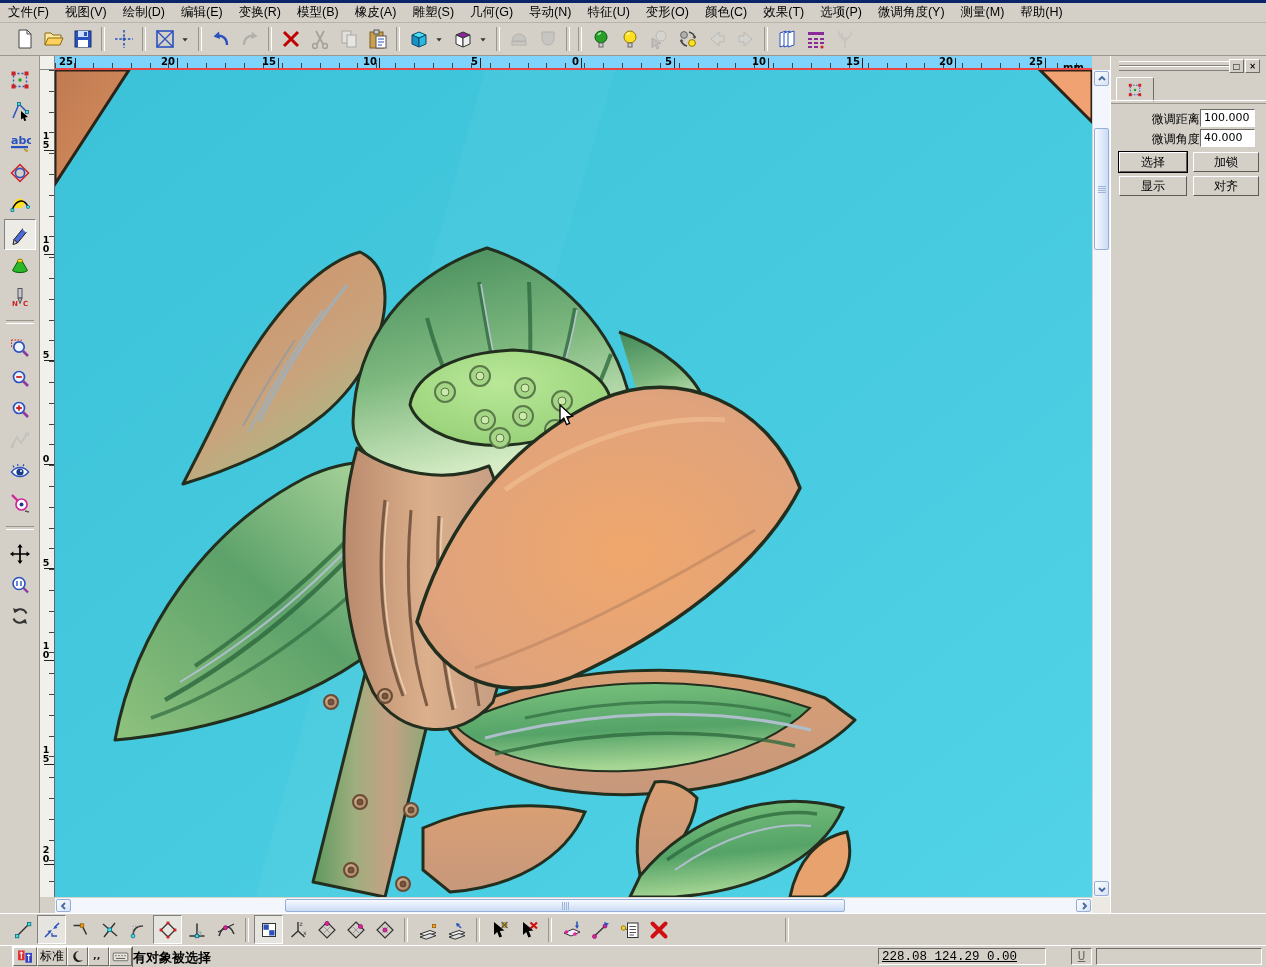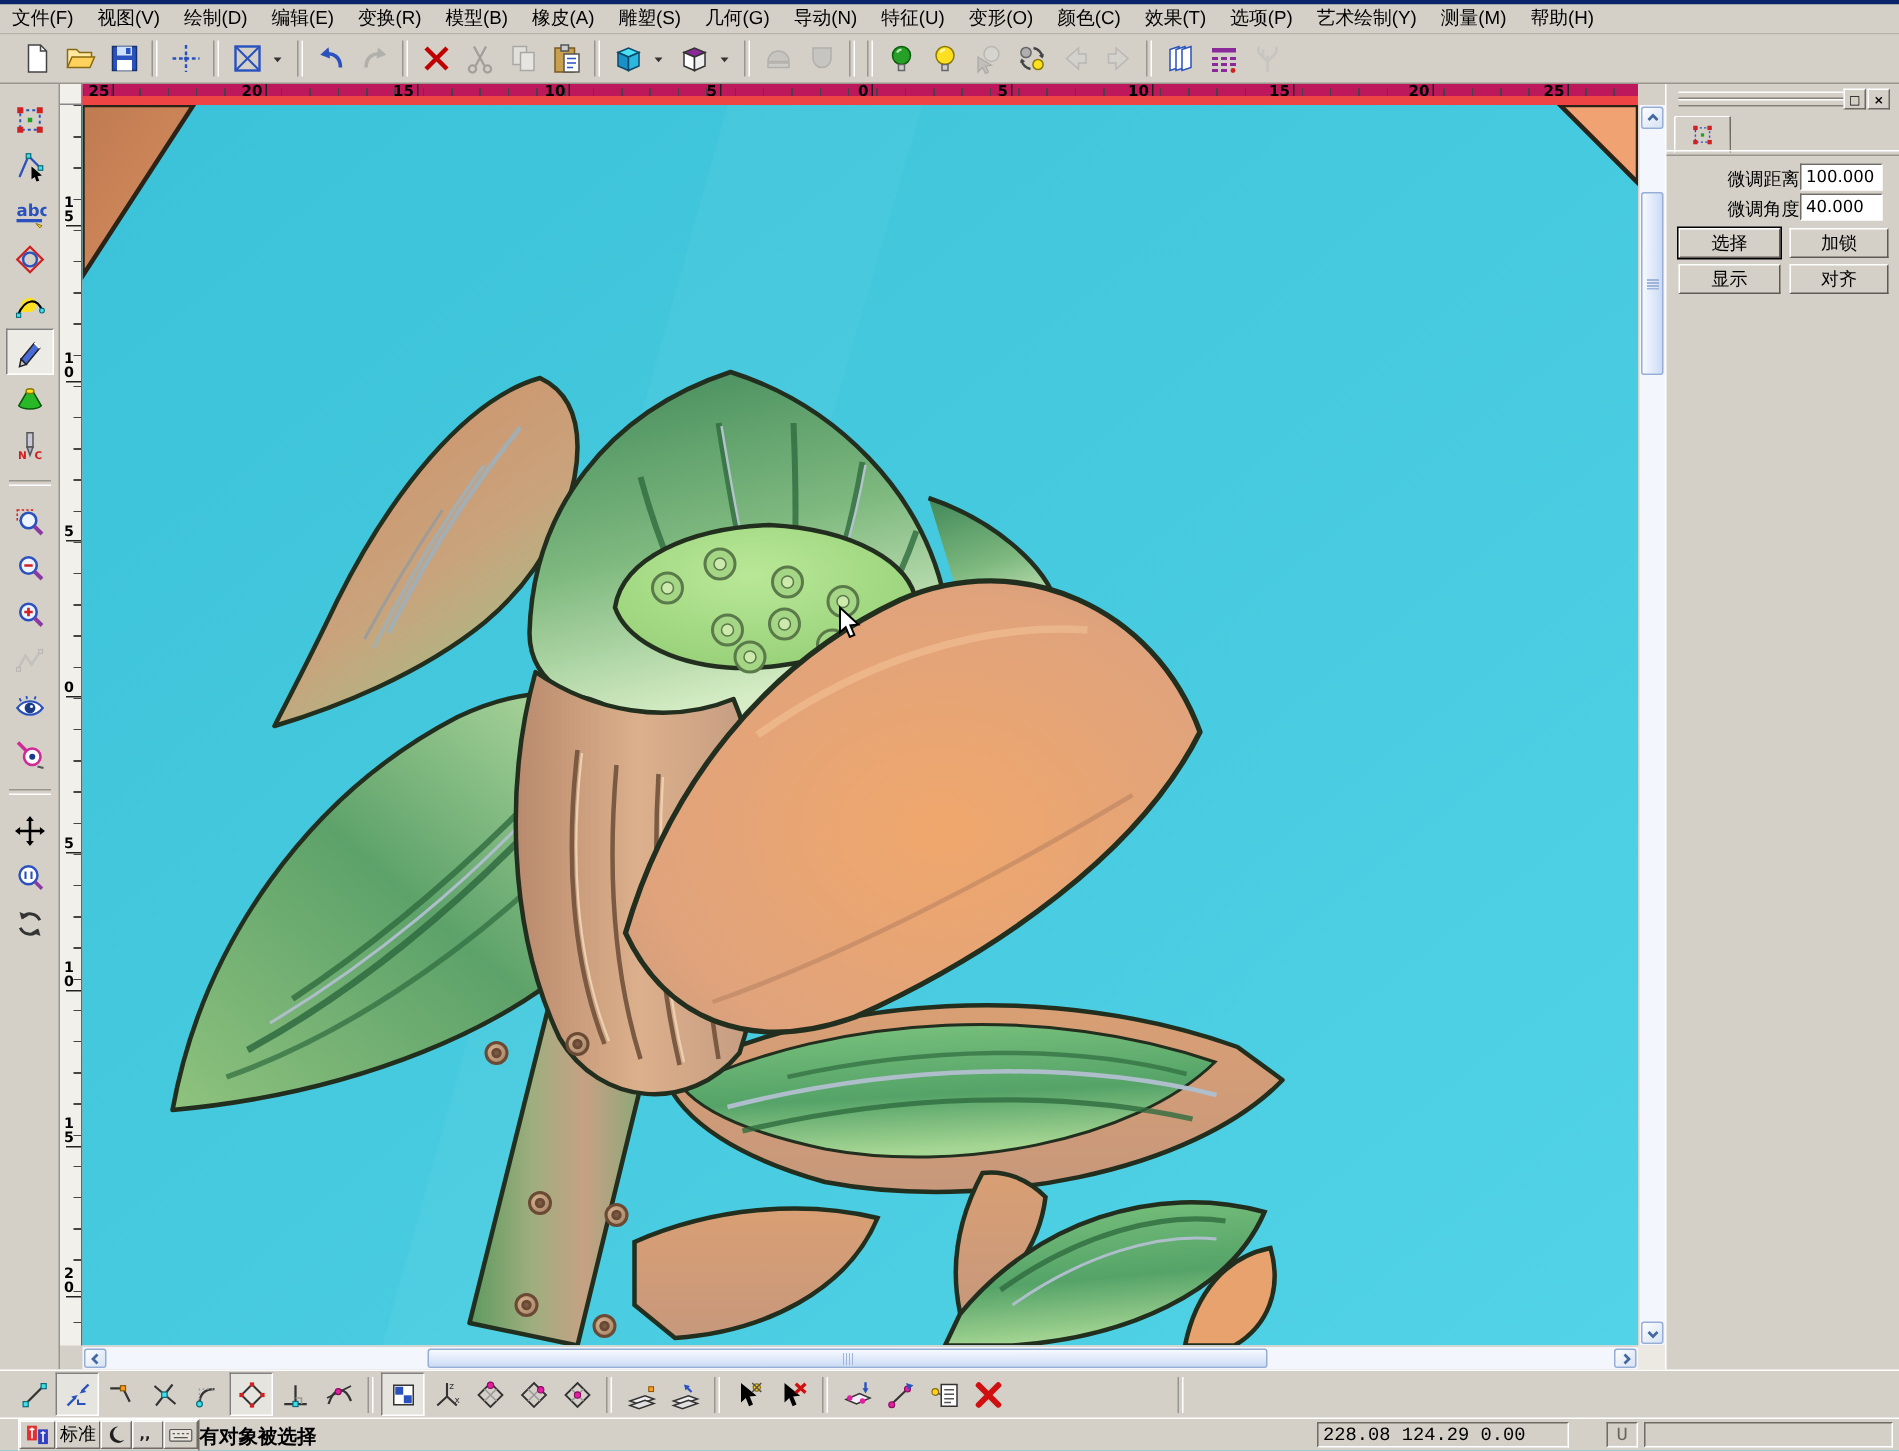--- a/index.html
+++ b/index.html
@@ -31,21 +31,21 @@
   .lbtn{width:30px;height:29px;display:flex;align-items:center;justify-content:center;border:1px solid transparent;flex:0 0 auto;}
   .lbtn.pressed{border-color:#808080 #ffffff #ffffff #808080;background:#ecebe5;}
   .lbtn.disabled .ic{filter:grayscale(1) opacity(0.45);}
   .lsep{width:28px;height:2px;border-top:1px solid #9a968e;border-bottom:1px solid #ffffff;margin:8px 0;flex:0 0 auto;}
   #bottom-toolbar{left:0;top:913px;width:1266px;height:32px;background:#d4d0c8;border-top:1px solid #ffffff;
     display:flex;align-items:center;padding-left:8px;box-sizing:border-box;}
   .bsep{width:2px;height:24px;border-left:1px solid #9a968e;border-right:1px solid #ffffff;margin:0 5px;flex:0 0 auto;}
   #bt-far-divider{margin-left:112px;}
   
   #ruler-corner{left:40px;top:56px;width:15px;height:14px;background:#f2f0ea;border-right:1px solid #888;border-bottom:1px solid #888;box-sizing:border-box;}
-  #ruler-top{left:55px;top:56px;width:1037px;height:14px;background:#be185d;border-bottom:6px solid #ef4444;box-sizing:border-box;overflow:hidden;}
+  #ruler-top{left:55px;top:56px;width:1037px;height:14px;background:#7dd3fc;border-bottom:2px solid #ef4444;box-sizing:border-box;overflow:hidden;}
   #ruler-top .minor{position:absolute;left:0;right:0;bottom:0;height:5px;
     background:repeating-linear-gradient(to right,#444 0 1px,transparent 1px 18.9px);}
   .rmajor{position:absolute;bottom:0;width:1px;height:10px;background:#222;}
   .rlab{position:absolute;top:0;font:bold 10px "DejaVu Sans",sans-serif;transform:translateX(-100%);padding-right:2px;}
   #ruler-unit{position:absolute;top:6px;font:bold 10px "DejaVu Sans",sans-serif;}
   #ruler-left{left:40px;top:70px;width:15px;height:827px;background:#f2f0ea;border-right:1px solid #666;box-sizing:border-box;overflow:hidden;}
   #ruler-left .minor{position:absolute;top:0;bottom:0;right:0;width:5px;
     background:repeating-linear-gradient(to bottom,#444 0 1px,transparent 1px 20.8px);}
   .rmajorL{position:absolute;right:0;height:1px;width:10px;background:#222;}
   .rlabL{position:absolute;left:1px;width:10px;text-align:center;font:bold 9.5px "DejaVu Sans",sans-serif;line-height:9px;white-space:pre-line;transform:translateY(-100%);}
@@ -81,21 +81,21 @@
     display:flex;align-items:center;justify-content:center;font-size:12px;box-sizing:border-box;}
   .pbtn.default{outline:1px solid #000;}
   
   #status-bar{left:0;top:945px;width:1266px;height:22px;background:#d4d0c8;border-top:1px solid #ffffff;box-sizing:border-box;}
   #ime-bar{position:absolute;left:12px;top:0;height:21px;background:#d4d0c8;display:flex;
     border:1px solid;border-color:#fff #6f6b64 #6f6b64 #fff;}
   .ime-cell{height:19px;min-width:20px;display:flex;align-items:center;justify-content:center;
     border:1px solid;border-color:#fff #6f6b64 #6f6b64 #fff;box-sizing:border-box;padding:0 2px;font-size:12px;}
   #status-message{position:absolute;left:133px;top:3px;font-size:13px;font-weight:bold;}
   .sb-box{position:absolute;top:2px;height:17px;border:1px solid;border-color:#6f6b64 #fff #fff #6f6b64;
-    font:12.5px "Liberation Mono","DejaVu Sans Mono",monospace;display:flex;align-items:center;padding:0 3px;box-sizing:border-box;background:#d4d0c8;}
+    font:12.5px "Liberation Mono","DejaVu Sans Mono",monospace;display:flex;align-items:center;padding:0 3px;box-sizing:border-box;background:#d4d0c8;text-decoration:underline;}
 </style>
 </head>
 <body>
 
 <div id="title-strip" class="abs"></div>
 <div id="menu-bar" class="abs">
     <span class="menu-item">文件(F)</span>
     <span class="menu-item">视图(V)</span>
     <span class="menu-item">绘制(D)</span>
     <span class="menu-item">编辑(E)</span>
@@ -103,21 +103,21 @@
     <span class="menu-item">模型(B)</span>
     <span class="menu-item">橡皮(A)</span>
     <span class="menu-item">雕塑(S)</span>
     <span class="menu-item">几何(G)</span>
     <span class="menu-item">导动(N)</span>
     <span class="menu-item">特征(U)</span>
     <span class="menu-item">变形(O)</span>
     <span class="menu-item">颜色(C)</span>
     <span class="menu-item">效果(T)</span>
     <span class="menu-item">选项(P)</span>
-    <span class="menu-item">艺术绘制(Y)</span>
+    <span class="menu-item">微调角度(Y)</span>
     <span class="menu-item">测量(M)</span>
     <span class="menu-item">帮助(H)</span>
   </div>
 <div id="toolbar-main" class="abs">
     <div class="tbtn">
       <span class="ic">
         <svg width="22" height="22" viewBox="0 0 22 22">
           <path d="M5,2 h8 l4,4 v14 h-12 z" fill="#fff" stroke="#444"></path>
           <path d="M13,2 v4 h4" fill="none" stroke="#444"></path>
         </svg>

